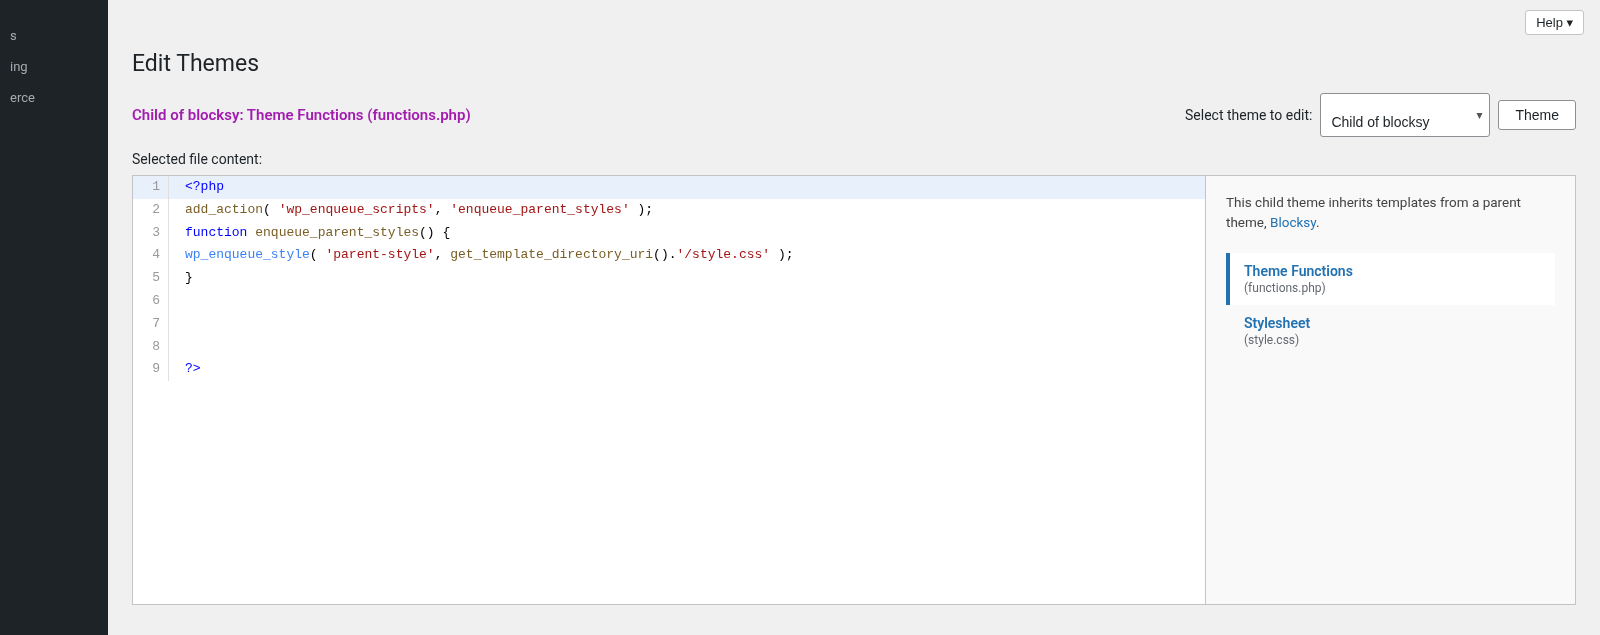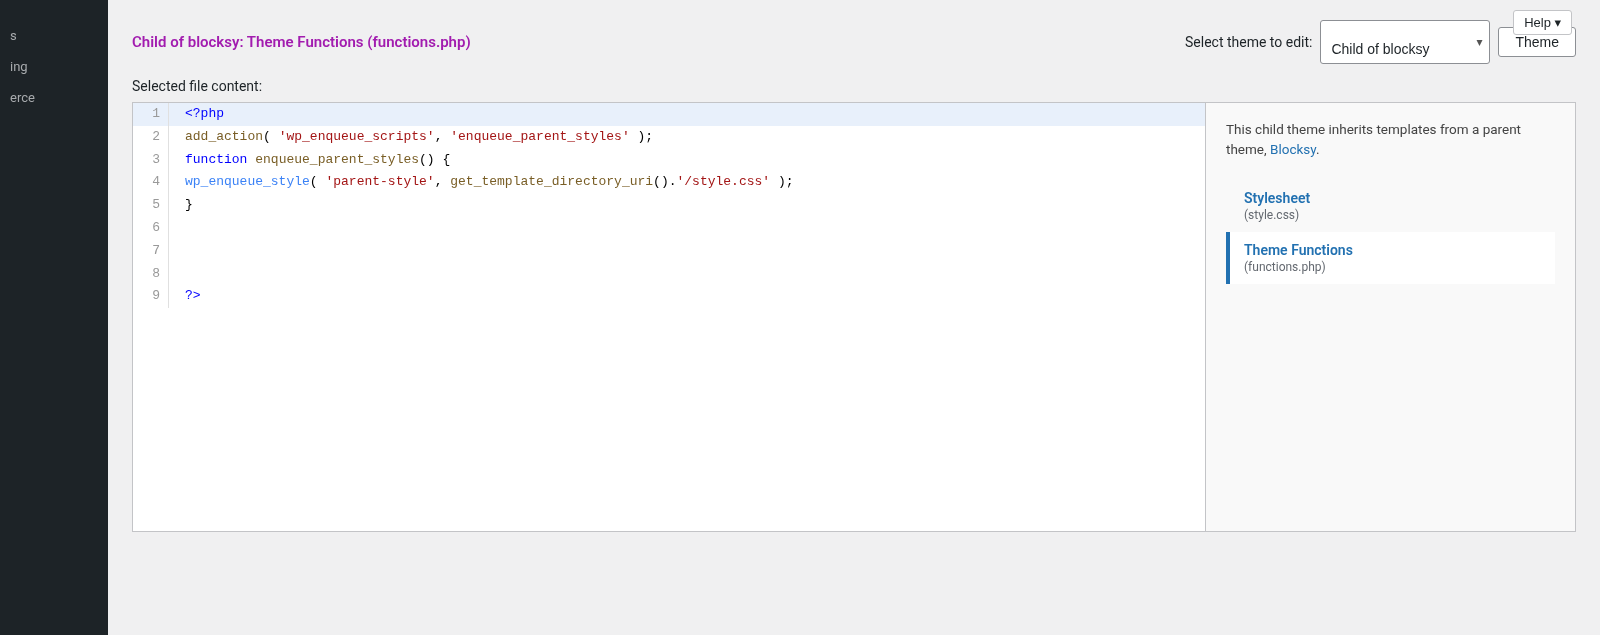--- a/index.html
+++ b/index.html
@@ -32,21 +32,21 @@
       background: #f0f0f1;
       padding: 20px 24px 20px 24px;
       overflow: auto;
       position: relative;
     }
 
     
     .top-bar {
       position: absolute;
       top: 0;
-      right: 12px;
+      right: 0;
       padding: 10px 16px;
     }
     .help-btn {
       background: #fff;
       border: 1px solid #c3c4c7;
       border-radius: 3px;
       padding: 4px 10px;
       font-size: 13px;
       cursor: pointer;
       color: #1d2327;
@@ -228,20 +228,21 @@
     <span>erce</span>
   </div>
 </div>
 
 <div class="main">
 
   <div class="top-bar">
     <button class="help-btn">Help ▾</button>
   </div>
 
+  <h1 class="page-title">Edit Themes</h1>
 
   <div class="subtitle-bar">
     <span class="subtitle">Child of blocksy: Theme Functions (functions.php)</span>
     <div class="theme-select-area">
       <span class="theme-select-label">Select theme to edit:</span>
       <div class="dropdown-wrapper">
         <select class="theme-dropdown">
           <option>Child of blocksy</option>
         </select>
       </div>
@@ -301,27 +302,27 @@
       </div>
 
     </div>
 
     <div class="theme-files-panel">
       <p class="theme-files-desc">
         This child theme inherits templates from a parent theme,
         <a class="theme-link" href="#">Blocksy</a>.
       </p>
 
+      <div class="file-item active">
+        <div class="file-item-name">Theme Functions</div>
+        <div class="file-item-sub">(functions.php)</div>
+      </div>
+
       <div class="file-item">
         <div class="file-item-name">Stylesheet</div>
         <div class="file-item-sub">(style.css)</div>
       </div>
 
-      <div class="file-item active">
-        <div class="file-item-name">Theme Functions</div>
-        <div class="file-item-sub">(functions.php)</div>
-      </div>
-
     </div>
 
   </div>
 
 </div>
 
 </body></html>

